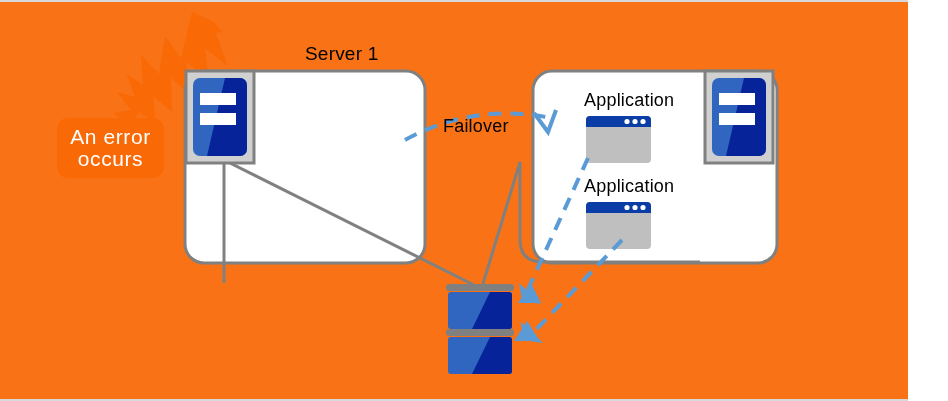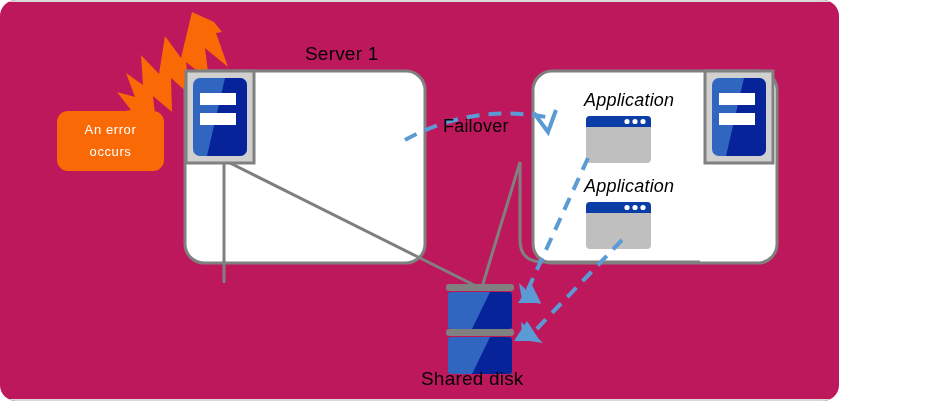--- a/index.html
+++ b/index.html
@@ -5,25 +5,24 @@
   html, body {
     margin: 0;
     padding: 0;
     background: #ffffff;
   }
   body {
     font-family: "Liberation Sans", sans-serif;
   }
   #canvas {
     position: relative;
-    width: 839px;
+    width: 908px;
     height: 401px;
-    background: #be185d;
+    background: #f97316;
     overflow: hidden;
-    border-radius: 16px;
   }
   #diagram-svg {
     position: absolute;
     left: 0;
     top: 0;
     width: 948px;
     height: 401px;
   }
   .txt {
     position: absolute;
@@ -31,41 +30,40 @@
     white-space: nowrap;
     font-family: "Liberation Sans", sans-serif;
   }
   .label-server {
     font-size: 19px;
     letter-spacing: 0.2px;
   }
   .label-app {
     font-size: 18px;
     letter-spacing: 0.2px;
-    font-style: italic;
   }
   .label-failover {
     font-size: 18px;
     letter-spacing: 0.2px;
     margin-top: 36px;
   }
   .label-disk {
     font-size: 19px;
     letter-spacing: 0.2px;
   }
   .error-badge {
     position: absolute;
     left: 57px;
-    top: 111px;
+    top: 118px;
     width: 107px;
     height: 60px;
     background: #f96a06;
     border-radius: 11px;
     color: #ffffff;
-    font-size: 13px;
+    font-size: 21px;
     line-height: 22px;
     text-align: left;
     display: flex;
     flex-direction: column;
     align-items: center;
     justify-content: center;
     letter-spacing: 0.6px;
   }
   .error-badge span { display: block; }
   .top-rule {
@@ -204,21 +202,20 @@
 
   <div class="txt label-server" style="left:305px; top:43px;">Server 1</div>
 
 
   <div class="txt label-failover" style="left:443px; top:80px;">Failover</div>
 
   <div class="txt label-app" style="left:584px; top:90px;">Application</div>
 
   <div class="txt label-app" style="left:584px; top:176px;">Application</div>
 
-  <div class="txt label-disk" style="left:421px; top:368px;">Shared disk</div>
 
   <div class="error-badge">
     <span>An error</span>
     <span>occurs</span>
   </div>
 
   <div class="bottom-rule"></div>
 </div>
 
 </body></html>

